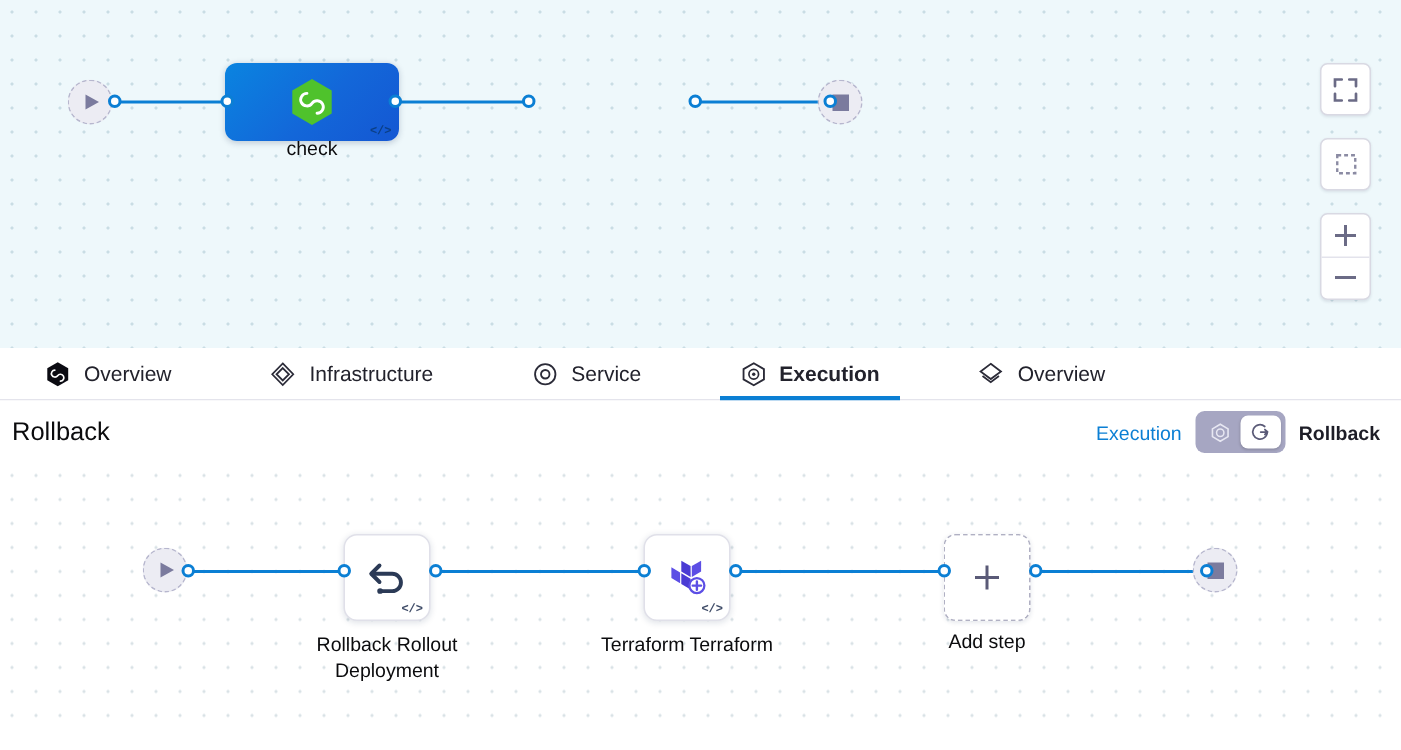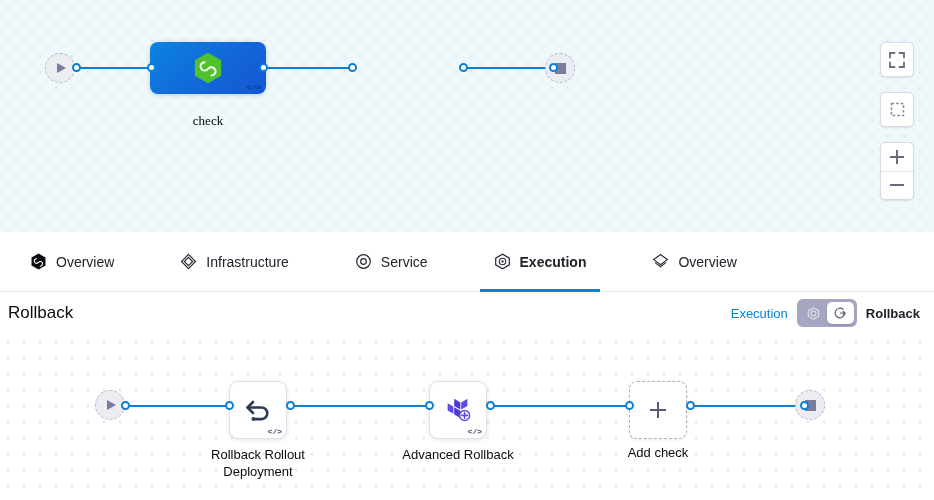--- a/index.html
+++ b/index.html
@@ -126,21 +126,21 @@
   }
   .ctl-zoom > div:first-child { border-bottom: 1px solid #e3e3ec; }
   .zsign { position: relative; width: 14px; height: 14px; }
   .zsign.p::before { content:""; position:absolute; left:6px; top:0; width:2px; height:14px; background:#6b6b86; }
   .zsign.p::after  { content:""; position:absolute; top:6px; left:0; height:2px; width:14px; background:#6b6b86; }
   .zsign.m::after  { content:""; position:absolute; top:6px; left:0; height:2px; width:14px; background:#6b6b86; }
 
   
   .tabbar {
     position: relative;
-    width: 934px; height: 60px;
+    width: 934px; height: 35px;
     background: #fff;
     border-bottom: 1px solid #e4e4ec;
     display: flex; align-items: stretch;
     padding-left: 16px;
   }
   .tab {
     display: flex; align-items: center; gap: 9px;
     padding: 0 14px;
     margin-right: 38px;
     font-size: 14px;
@@ -223,21 +223,21 @@
   <div class="dot" style="left:72px; top:63px;"></div>
 
   <div class="node" style="left:150px; top:42px;">
     <div class="stage-check">
       <svg class="hexlogo" viewBox="0 0 32 35">
         <path d="M16 0.6 L30.5 9 v17 L16 34.4 L1.5 26 V9 Z" fill="#4fc22c"></path>
         <path d="M12.3 11.2 a4.6 4.6 0 1 0 3.7 7.3 a4.6 4.6 0 1 1 3.7 7.3" fill="none" stroke="#ffffff" stroke-width="2.1" stroke-linecap="round"></path>
       </svg>
       <span class="code-badge">&lt;/&gt;</span>
     </div>
-    <div class="node-label" style="top:70px;font-family:Liberation Serif, serif;">check</div>
+    <div class="node-label" style="top:48px;">check</div>
   </div>
   <div class="dot" style="left:147px; top:63px;"></div>
   <div class="dot" style="left:259px; top:63px;"></div>
 
   <div class="dot" style="left:348px; top:63px;"></div>
   <div class="dot" style="left:459px; top:63px;"></div>
 
   <div class="node" style="left:545px; top:53px;">
     <div class="term-node">
         <span class="stop-sq"></span>
@@ -364,30 +364,30 @@
       <svg width="34" height="34" viewBox="0 0 34 34">
         <path d="M13.2 5.8 L19.4 9.4 v7.2 l-6.2 -3.6 Z" fill="#4a3bd4"></path>
         <path d="M20.2 9.4 L26.4 5.8 v7.2 l-6.2 3.6 Z" fill="#5c4ee5"></path>
         <path d="M13.2 14.2 L19.4 17.8 v7.2 l-6.2 -3.6 Z" fill="#4a3bd4"></path>
         <path d="M6.6 10.2 L12.4 13.6 v7.2 L6.6 17.4 Z" fill="#5c4ee5"></path>
         <circle cx="23.6" cy="22.4" r="5" fill="#ffffff" stroke="#5c4ee5" stroke-width="1.5"></circle>
         <path d="M23.6 19.6 v5.6 M20.8 22.4 h5.6" stroke="#5c4ee5" stroke-width="1.6" stroke-linecap="round"></path>
       </svg>
       <span class="code-badge dark">&lt;/&gt;</span>
     </div>
-    <div class="node-label" style="top:65px; width:120px; white-space:normal;">Advanced Rollback</div>
+    <div class="node-label" style="top:65px; width:120px; white-space:normal;">Terraform Terraform</div>
   </div>
   <div class="dot" style="left:425px; top:67px;"></div>
   <div class="dot" style="left:486px; top:67px;"></div>
 
   <div class="node" style="left:629px; top:47px;">
     <div class="add-box" style="width:58px; height:58px;">
       <span class="plus"></span>
     </div>
-    <div class="node-label" style="top:63px;">Add check</div>
+    <div class="node-label" style="top:63px;">Add step</div>
   </div>
   <div class="dot" style="left:625px; top:67px;"></div>
   <div class="dot" style="left:686px; top:67px;"></div>
 
   <div class="node" style="left:795px; top:56px;">
     <div class="term-node">
         <span class="stop-sq"></span>
       </div>
   </div>
   <div class="dot" style="left:800px; top:67px;"></div>

